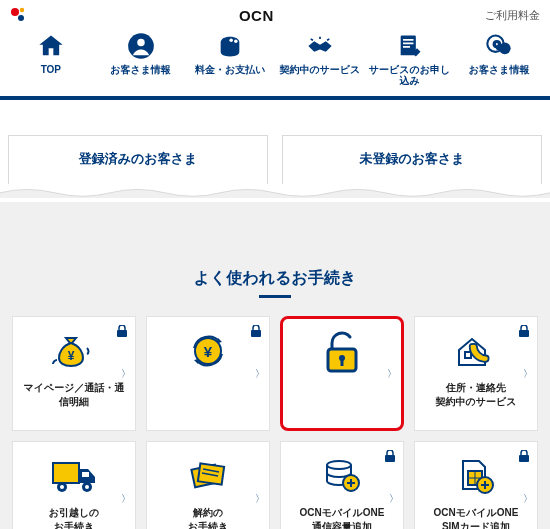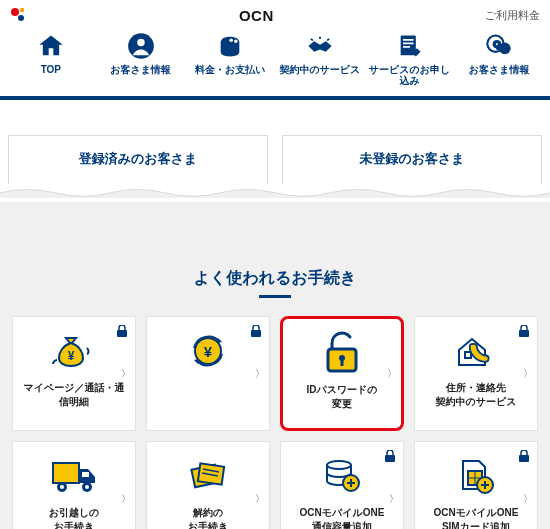--- a/index.html
+++ b/index.html
@@ -146,22 +146,20 @@
     <div class="card highlight">
       <span class="chev">〉</span>
       <span class="card-icon">
           <svg width="48" height="48" viewBox="0 0 48 48">
             <path d="M14 22V14a10 10 0 0118-6" fill="none" stroke="#003a7a" stroke-width="3" stroke-linecap="round"></path>
             <rect x="10" y="20" width="28" height="22" rx="3" fill="#f7c600" stroke="#003a7a" stroke-width="3"></rect>
             <circle cx="24" cy="29" r="3" fill="#003a7a"></circle>
             <rect x="22.5" y="30" width="3" height="7" fill="#003a7a"></rect>
           </svg>
         </span>
-      <span class="card-title">IDパスワードの
-変更</span>
     </div>
 
     <div class="card">
       <span class="lock-sub"><svg width="10" height="12" viewBox="0 0 10 12" fill="#003a7a">
             <rect y="5" width="10" height="7" rx="1"></rect>
             <path d="M2 5V3a3 3 0 016 0v2" fill="none" stroke="#003a7a" stroke-width="1.5"></path>
           </svg></span>
       <span class="chev">〉</span>
       <span class="card-icon">
           <svg width="46" height="46" viewBox="0 0 46 46">

